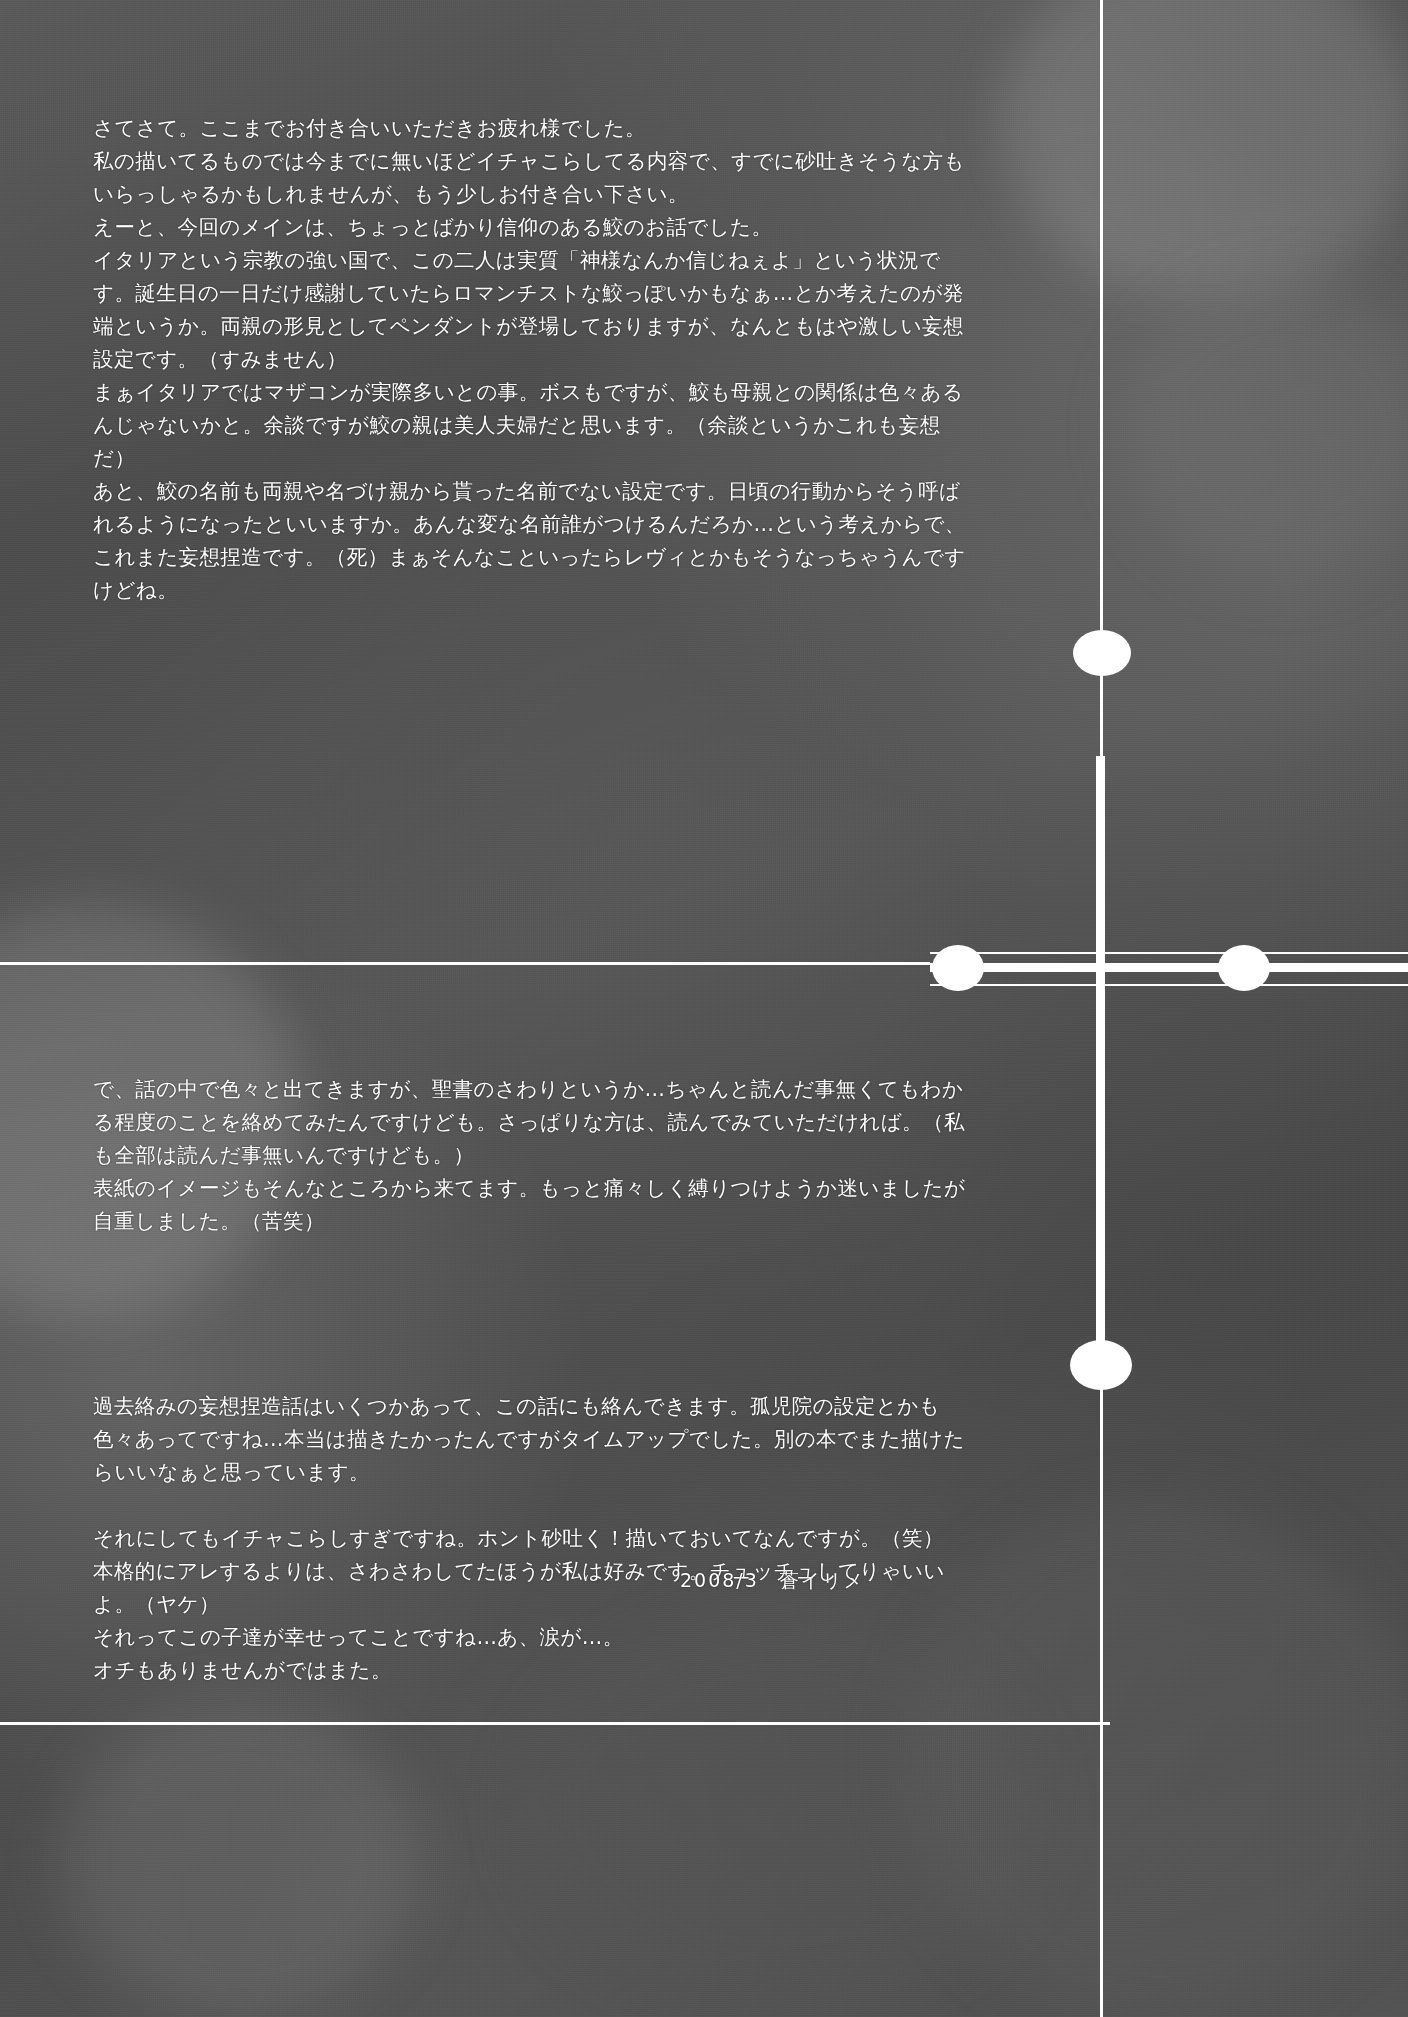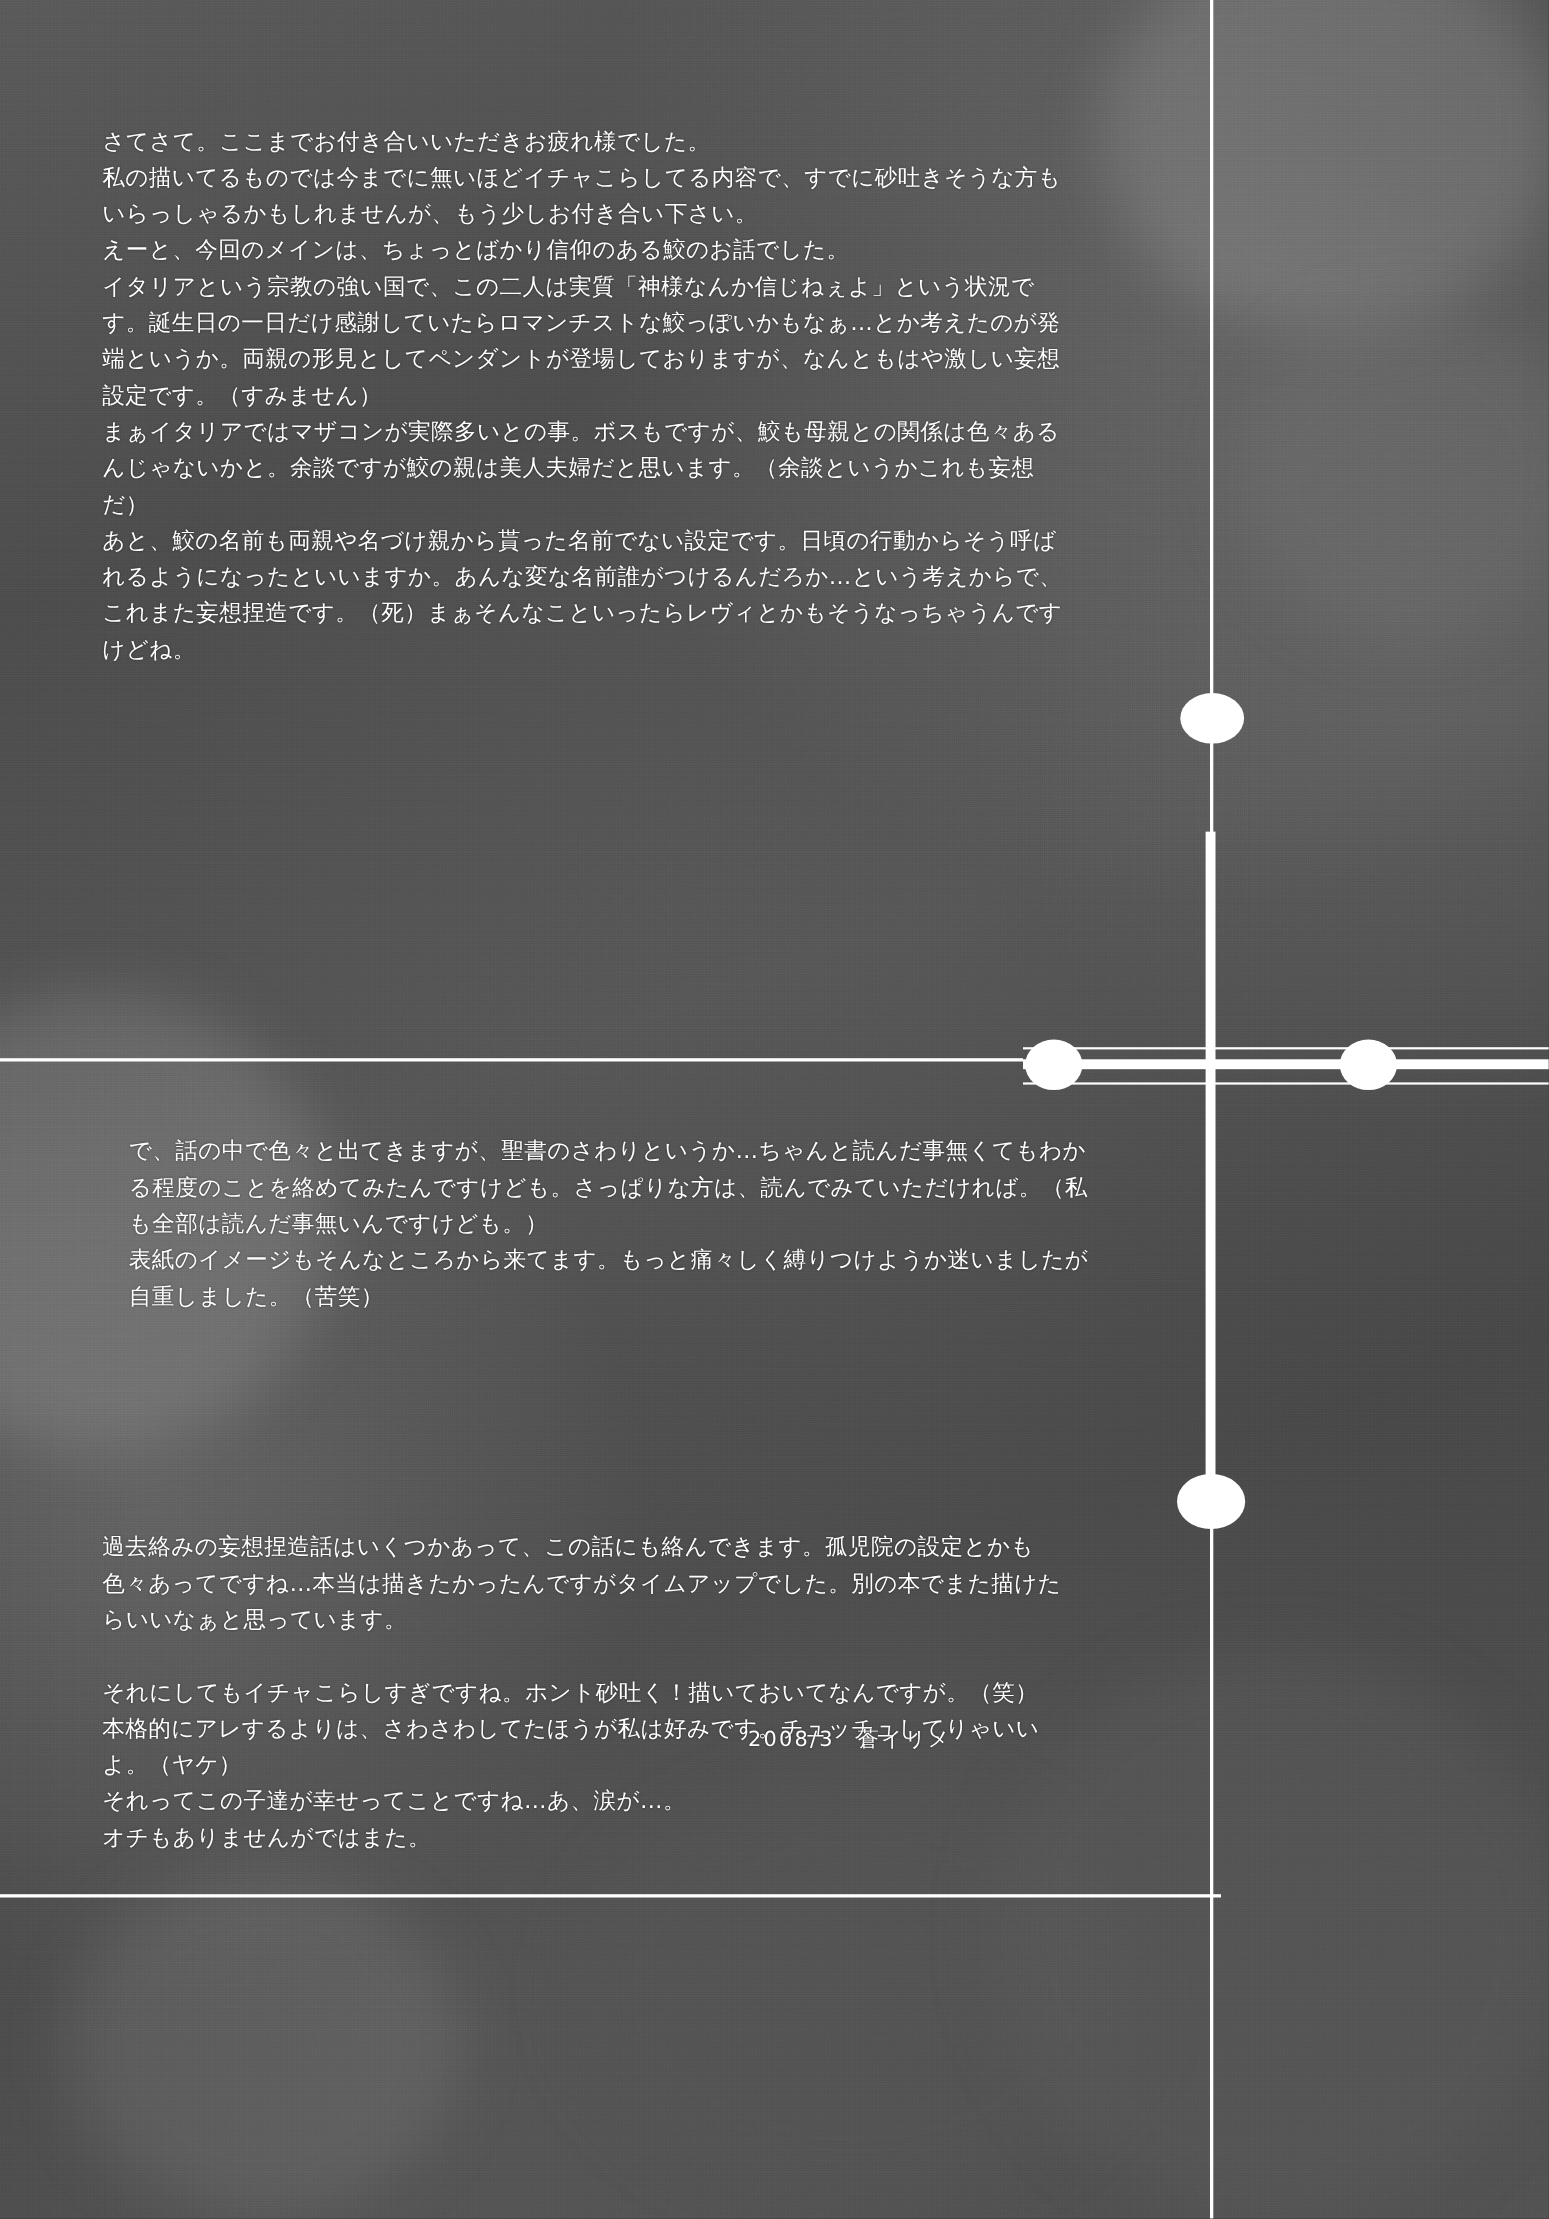--- a/index.html
+++ b/index.html
@@ -74,21 +74,21 @@
     width: 880px;
     color: #ffffff;
     font-size: 20.5px;
     line-height: 33px;
     letter-spacing: .4px;
     text-shadow: 0 0 2px rgba(0,0,0,.55);
     white-space: pre-wrap;
     font-family: "DejaVu Sans", sans-serif;
   }
   #block-one  { top: 112px; }
-  #block-two  { top: 1030px; margin-left: 24px; }
+  #block-two  { top: 1073px; }
   #block-three{ top: 1240px; }
   #block-four { top: 1390px; }
 
   .signature {
     position: absolute;
     left: 680px;
     top: 1568px;
     color: #ffffff;
     font-size: 19px;
     letter-spacing: 2px;

